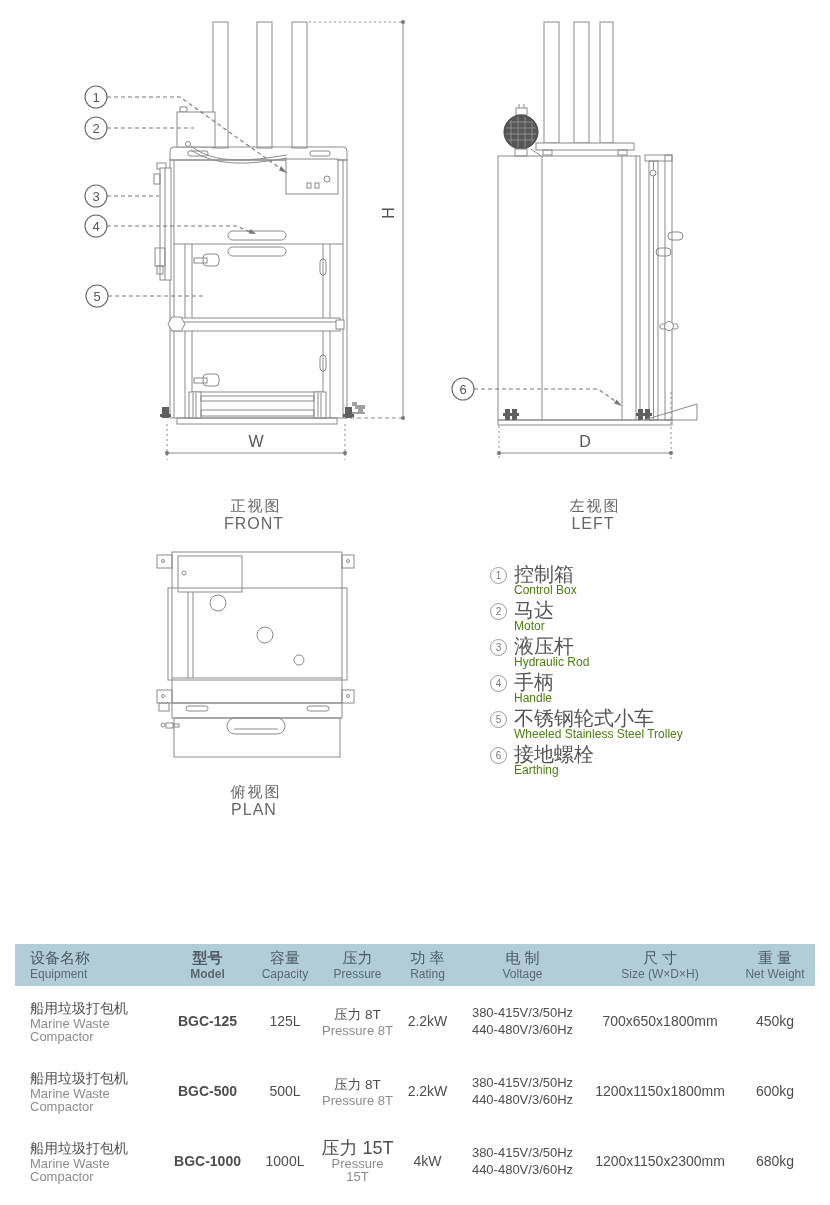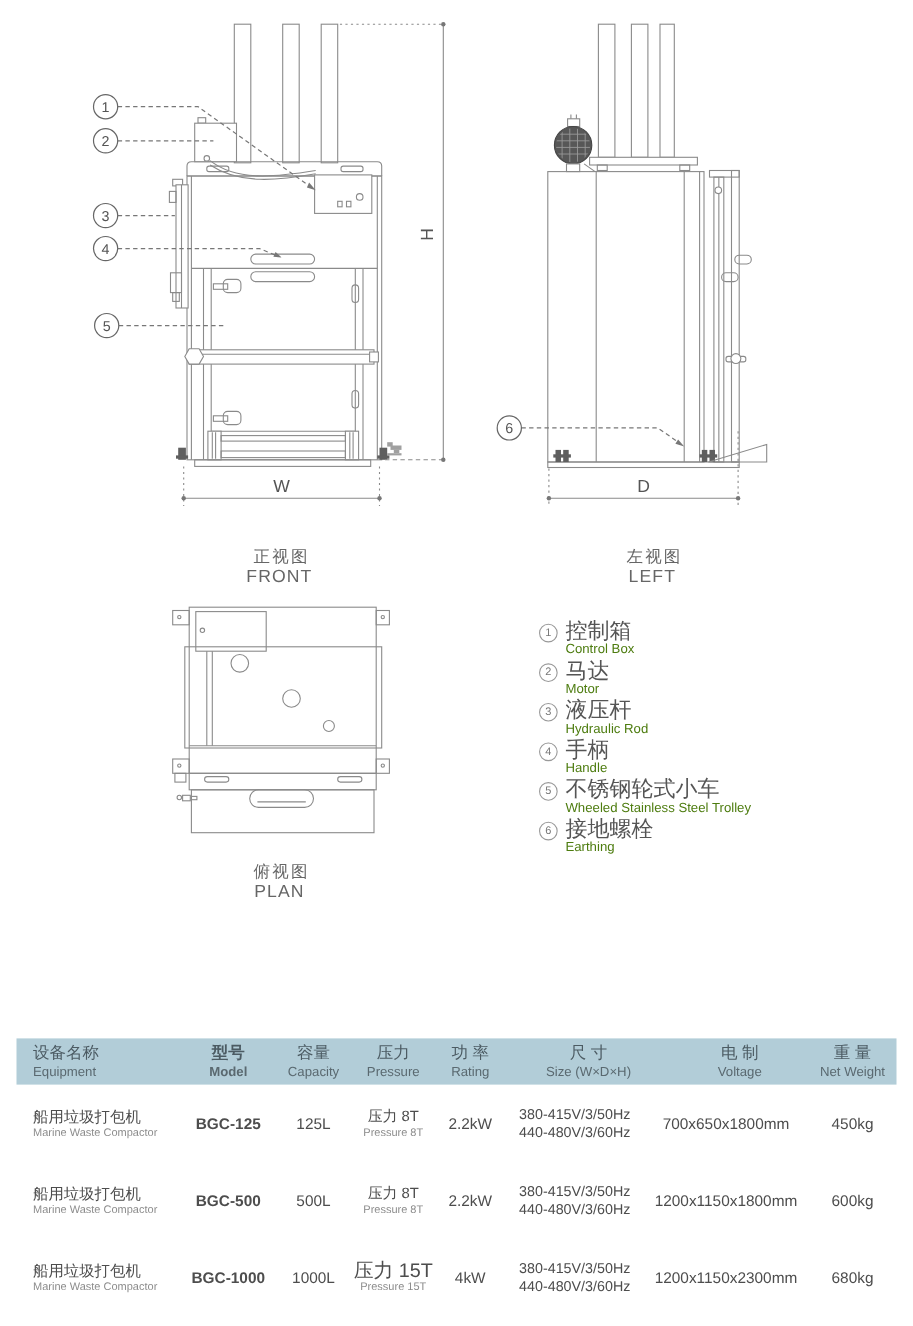--- a/index.html
+++ b/index.html
@@ -26,21 +26,21 @@
   .hcell{display:flex;flex-direction:column;justify-content:center;text-align:center;height:100%;}
   .hcell .cn{font-size:15px;line-height:18px;color:#4c5b63;}
   .hcell .en{font-size:12px;line-height:14px;color:#5a6970;}
   .trows{margin-top:0;}
   .trow{display:flex;height:70px;}
   .tcell{display:flex;flex-direction:column;justify-content:center;text-align:center;}
   .c-equip{width:150px;text-align:left;padding-left:15px;box-sizing:border-box;}
   .c-model{width:85px;font-weight:bold;} .c-cap{width:70px;} .c-press{width:75px;}
   .c-rate{width:65px;} .c-volt{width:125px;} .c-size{width:150px;} .c-wt{width:80px;}
   .cell-main{font-size:14px;line-height:18px;color:#4d4d4d;}
-  .cell-sub{font-size:10px;line-height:13px;color:#8c8c8c;}
+  .cell-sub{font-size:13px;line-height:13px;color:#8c8c8c;}
   .volt-line{font-size:13px;line-height:17px;color:#4d4d4d;}
 </style>
 </head>
 <body>
 
 <div class="stage">
 
   <svg width="830" height="835" viewBox="0 0 830 835">
 
     <g stroke="#8a8a8a" fill="none" stroke-width="1">
@@ -372,27 +372,27 @@
         <span class="en">Capacity</span>
       </div>
       <div class="hcell c-press">
         <span class="cn">压力</span>
         <span class="en">Pressure</span>
       </div>
       <div class="hcell c-rate">
         <span class="cn">功 率</span>
         <span class="en">Rating</span>
       </div>
+      <div class="hcell c-volt">
+        <span class="cn">电 制</span>
+        <span class="en">Voltage</span>
+      </div>
       <div class="hcell c-size">
         <span class="cn">尺 寸</span>
         <span class="en">Size (W×D×H)</span>
-      </div>
-      <div class="hcell c-volt">
-        <span class="cn">电 制</span>
-        <span class="en">Voltage</span>
       </div>
       <div class="hcell c-wt">
         <span class="cn">重 量</span>
         <span class="en">Net Weight</span>
       </div>
     </div>
 
     <div class="trows">
 
       <div class="trow">

